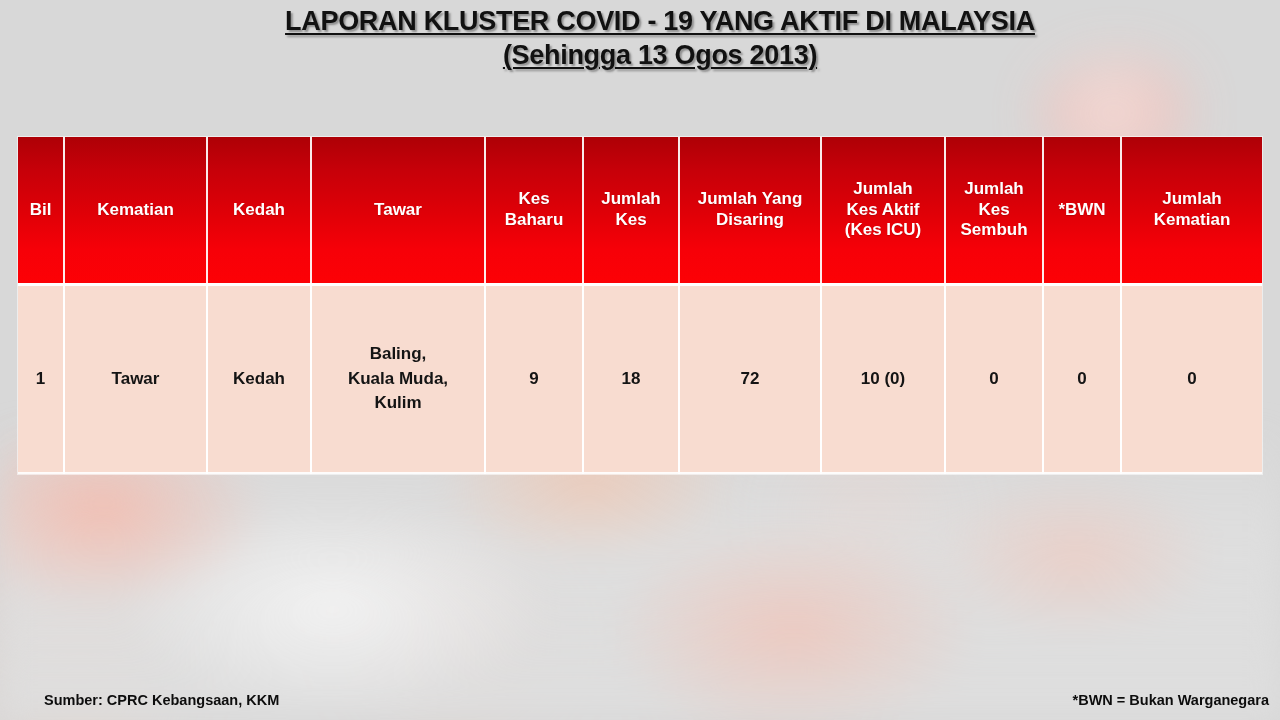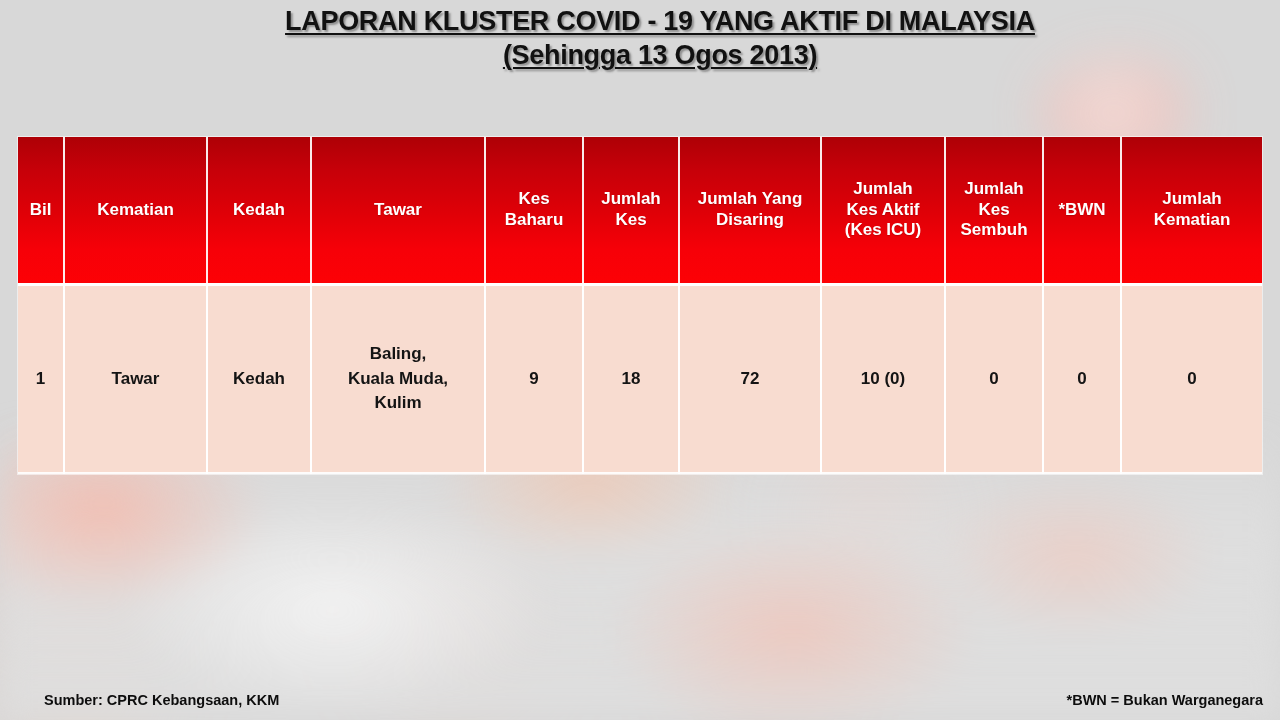--- a/index.html
+++ b/index.html
@@ -127,21 +127,21 @@
     position: absolute;
     bottom: 12px;
     z-index: 3;
     font-size: 14.5px;
     font-weight: 700;
     color: #0d0d0d;
     white-space: nowrap;
     margin-left: 16px;
   }
   #footer-source { left: 28px; }
-  #footer-note   { right: 17px; text-align: right; }
+  #footer-note   { right: 11px; text-align: right; }
 </style>
 </head>
 <body>
 
 <div id="bg-layer">
   <div class="blob" style="left:1040px; top:60px; width:160px; height:110px;
               background:radial-gradient(circle at 45% 45%, rgba(255,235,230,0.95), rgba(255,175,165,0.7) 55%, rgba(255,170,160,0) 78%);"></div>
   <div class="blob blob-soft" style="left:760px; top:455px; width:220px; height:120px;
               background:radial-gradient(circle at 50% 50%, rgba(255,195,180,0.75), rgba(255,185,170,0) 72%);"></div>
   <div class="blob blob-soft" style="left:-40px; top:470px; width:220px; height:180px;

